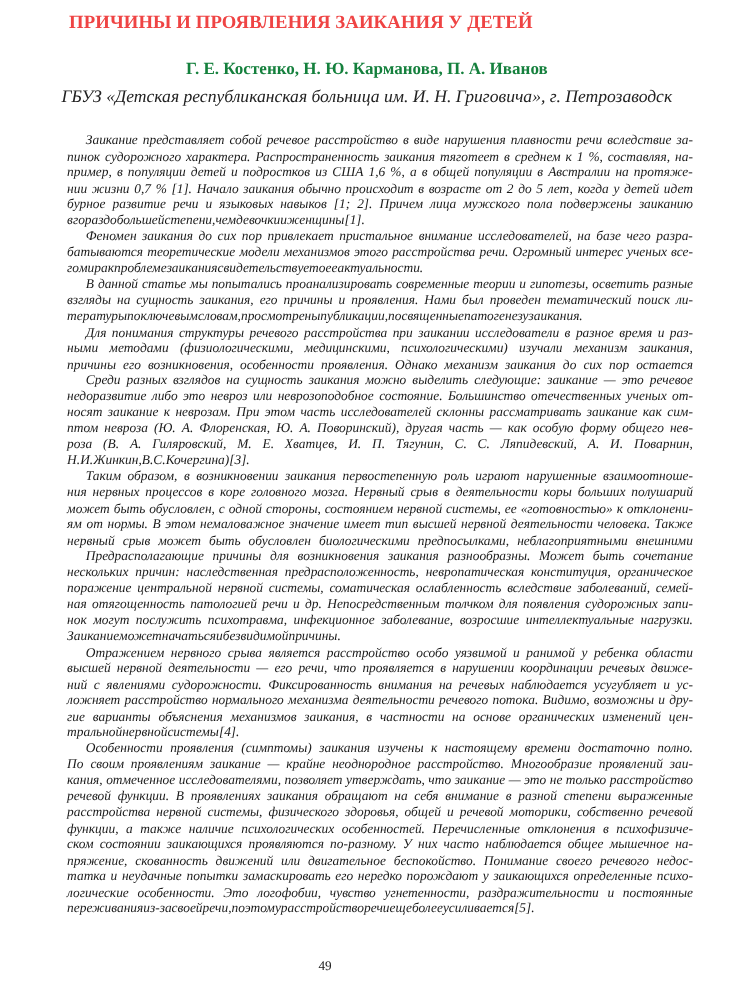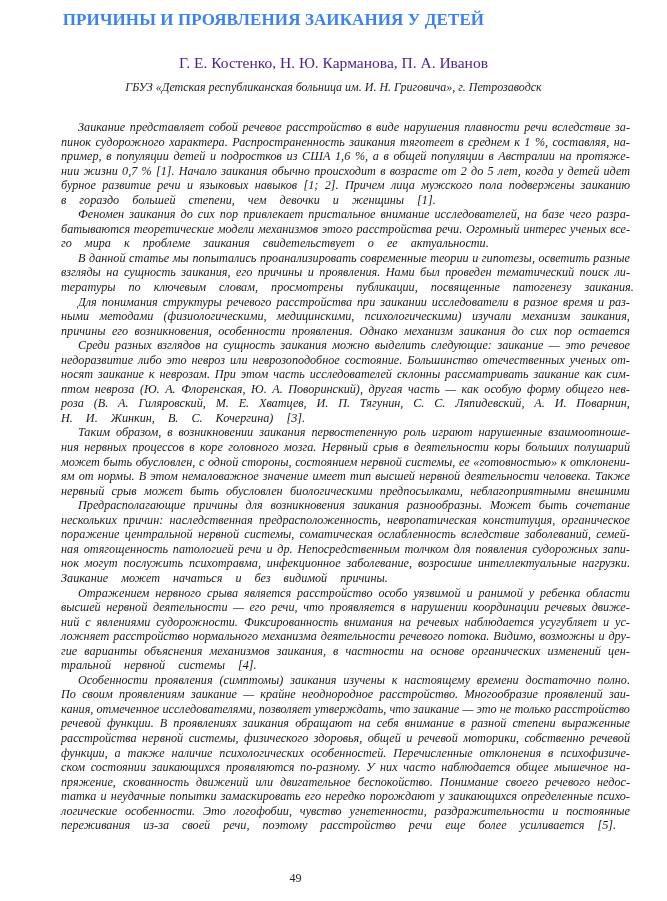--- a/index.html
+++ b/index.html
@@ -1,27 +1,27 @@
 <!DOCTYPE html>
 <html><head>
   <meta charset="utf-8">
   <style>
     html, body { margin: 0; padding: 0; background: #ffffff; }
     body { width: 667px; height: 901px; position: relative; overflow: hidden; font-family: "Liberation Serif", "DejaVu Serif", serif; color: #1a1a1a; }
-    .title { position: absolute; top: 10px; left: 0; width: 547px; text-align: center; font-family: "Liberation Serif", serif; font-weight: bold; font-size: 17px; color: #3b82f6; letter-spacing: 0.1px; }
-    .authors { position: absolute; top: 54px; left: 0; width: 667px; text-align: center; font-family: "Liberation Serif", serif; font-weight: normal; font-size: 15.5px; color: #4c1d95; }
-    .affil { position: absolute; top: 80px; left: 0; width: 667px; text-align: center; font-family: "Liberation Serif", serif; font-style: italic; font-size: 12px; color: #222; }
+    .title { position: absolute; top: 10px; left: 0; width: 547px; text-align: center; font-family: "Liberation Serif", serif; font-weight: bold; font-size: 17px; color: #ef4444; letter-spacing: 0.1px; }
+    .authors { position: absolute; top: 54px; left: 0; width: 667px; text-align: center; font-family: "Liberation Serif", serif; font-weight: bold; font-size: 15.5px; color: #15803d; }
+    .affil { position: absolute; top: 80px; left: 0; width: 667px; text-align: center; font-family: "Liberation Serif", serif; font-style: italic; font-size: 16px; color: #222; }
     .body { position: absolute; top: 120px; left: 61px; width: 569px; font-size: 12.2px; line-height: 14.55px; }
     .para { display: block; font-style: italic; }
     .pagenum { position: absolute; top: 871px; left: 0; width: 591px; text-align: center; font-size: 12px; color: #222; }
     
     .jl { display: flex; justify-content: space-between; white-space: pre; height: 14.55px; }
     .jl.ind { padding-left: 17px; }
     .jl.last { justify-content: flex-start; }
-    .jl.last span + span { margin-left: 13px; }
+    .jl.last span + span { margin-left: 0; }
   </style>
 </head>
 <body>
 
 <div class="title">ПРИЧИНЫ И ПРОЯВЛЕНИЯ ЗАИКАНИЯ У ДЕТЕЙ</div>
 <div class="authors">Г. Е. Костенко, Н. Ю. Карманова, П. А. Иванов</div>
 <div class="affil">ГБУЗ «Детская республиканская больница им. И. Н. Григовича», г. Петрозаводск</div>
 
 <div class="body" id="article-body">
     <div class="para">

